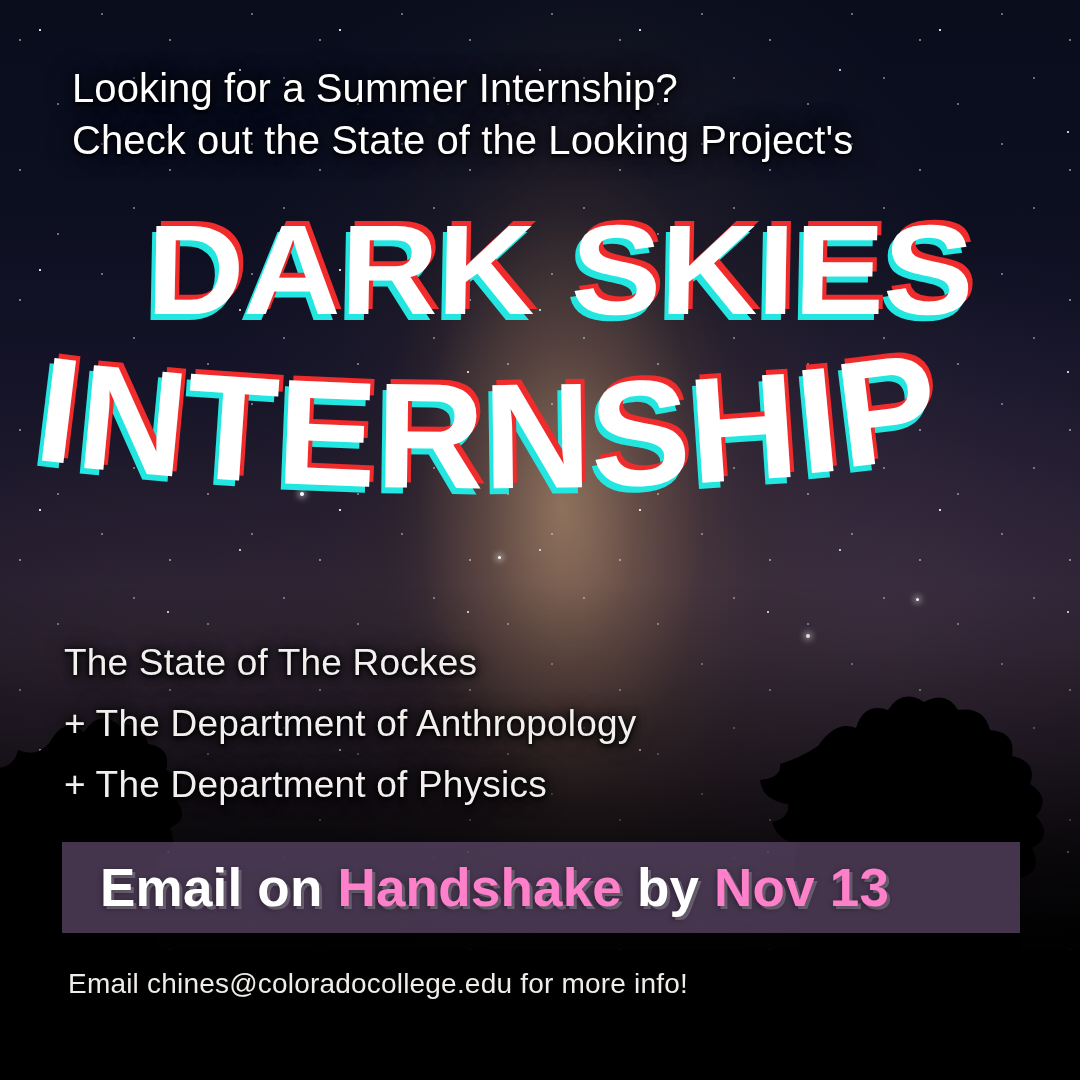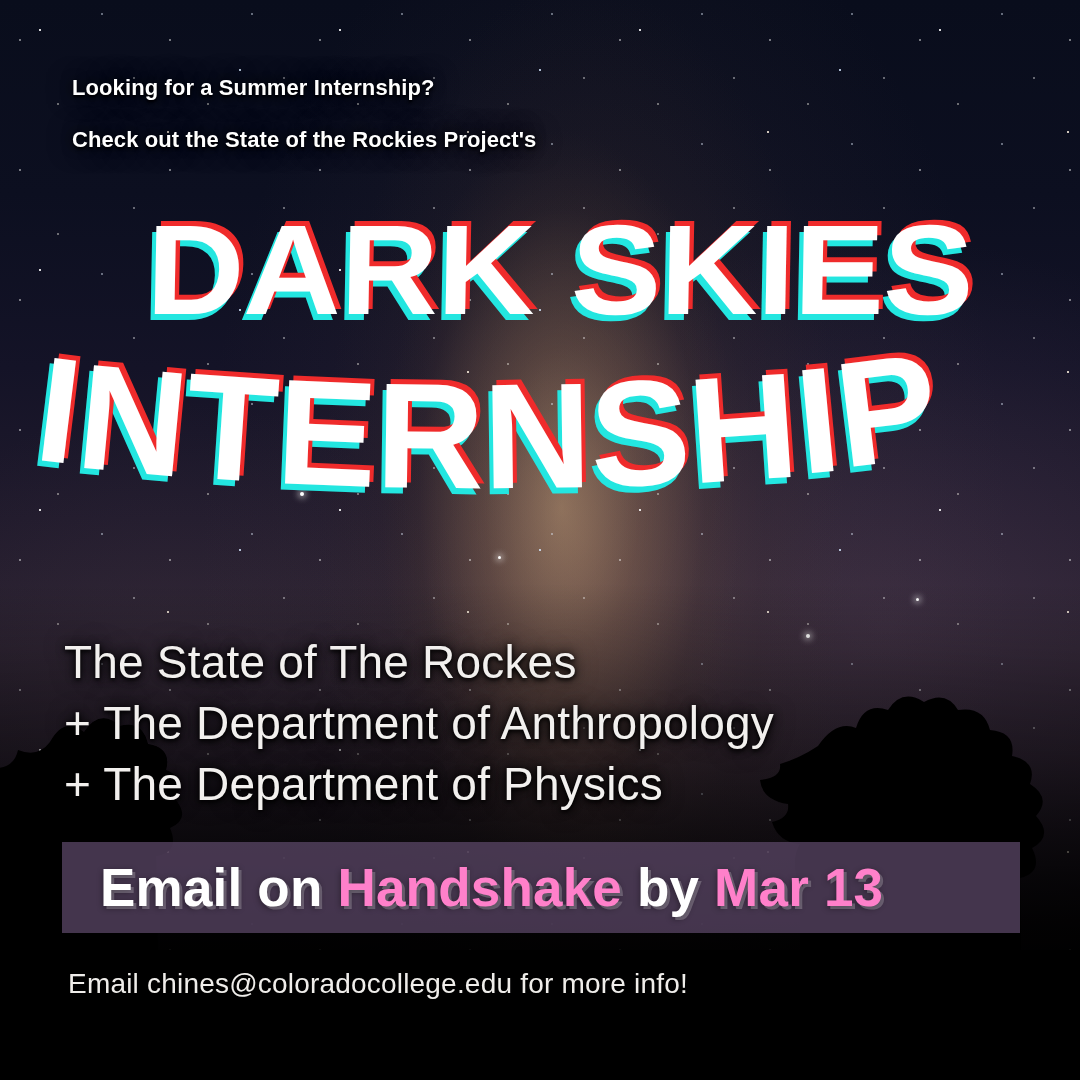--- a/index.html
+++ b/index.html
@@ -104,21 +104,21 @@
   .ground{
     position:absolute; left:0; right:0; bottom:0; height:130px; background:#000;
   }
 
   
   .content{ position:absolute; inset:0; }
 
   
   .lead{
     position:absolute; left:72px; top:62px;
-    font-size:22px; font-weight:bold; color:#ffffff;
+    font-size:40px; font-weight:normal; color:#ffffff;
     letter-spacing:.1px; line-height:52px;
     text-shadow:0 0 12px rgba(0,0,0,.85), 0 0 26px rgba(0,0,0,.7), 0 2px 3px rgba(0,0,0,.9);
     white-space:nowrap;
   }
 
   
   .headline-wrap{ position:absolute; left:0; top:0; width:1080px; height:1080px; pointer-events:none; }
 
   .hl{
     position:absolute;
@@ -145,21 +145,21 @@
     font-size:150px;
     transform-origin:left top;
   }
   .hl-internship span{
     display:inline-block;
   }
 
   
   .depts{
     position:absolute; left:64px; top:632px;
-    font-size:46px; font-weight:400; color:#f2f0ee;
+    font-size:37px; font-weight:400; color:#f2f0ee;
     line-height:61px; letter-spacing:.2px;
     text-shadow:0 0 10px rgba(0,0,0,.9), 0 0 22px rgba(0,0,0,.75), 0 2px 4px rgba(0,0,0,.95);
     white-space:nowrap;
   }
 
   
   .banner{
     position:absolute; left:62px; top:842px;
     width:958px; height:91px;
     background:rgba(92,72,104,.74);
@@ -216,34 +216,34 @@
              Q146 144 172 164 Q196 150 214 172 Q244 156 262 180 Q292 166 310 188
              Q342 172 360 196 Q396 184 412 204 Q446 194 462 214 Q500 206 514 226
              Q540 220 560 236 L560 250 Z"></path>
   </svg>
   <div class="ground"></div>
 
   <div class="content">
 
     <div class="lead">
       <div>Looking for a Summer Internship?</div>
-      <div>Check out the State of the Rockies Project's</div>
+      <div>Check out the State of the Looking Project's</div>
     </div>
 
     <div class="headline-wrap">
       <div class="hl hl-dark">DARK SKIES</div>
       <div class="hl hl-internship" id="internship"><span style="transform: translateY(0px) rotate(7deg);">I</span><span style="transform: translateY(10.27px) rotate(5.44deg);">N</span><span style="transform: translateY(17.98px) rotate(3.89deg);">T</span><span style="transform: translateY(23.11px) rotate(2.33deg);">E</span><span style="transform: translateY(25.68px) rotate(0.78deg);">R</span><span style="transform: translateY(25.68px) rotate(-0.78deg);">N</span><span style="transform: translateY(23.11px) rotate(-2.33deg);">S</span><span style="transform: translateY(17.98px) rotate(-3.89deg);">H</span><span style="transform: translateY(10.27px) rotate(-5.44deg);">I</span><span style="transform: translateY(0px) rotate(-7deg);">P</span></div>
     </div>
 
     <div class="depts">
       <div>The State of The Rockes</div>
       <div>+ The Department of Anthropology</div>
       <div>+ The Department of Physics</div>
     </div>
 
     <div class="banner">
-      <div class="banner-text"><span>Email on </span><span class="pink">Handshake</span><span> by </span><span class="pink">Mar 13</span></div>
+      <div class="banner-text"><span>Email on </span><span class="pink">Handshake</span><span> by </span><span class="pink">Nov 13</span></div>
     </div>
 
     <div class="footer">Email chines@coloradocollege.edu for more info!</div>
 
   </div>
 </div>
 
 </body></html>

